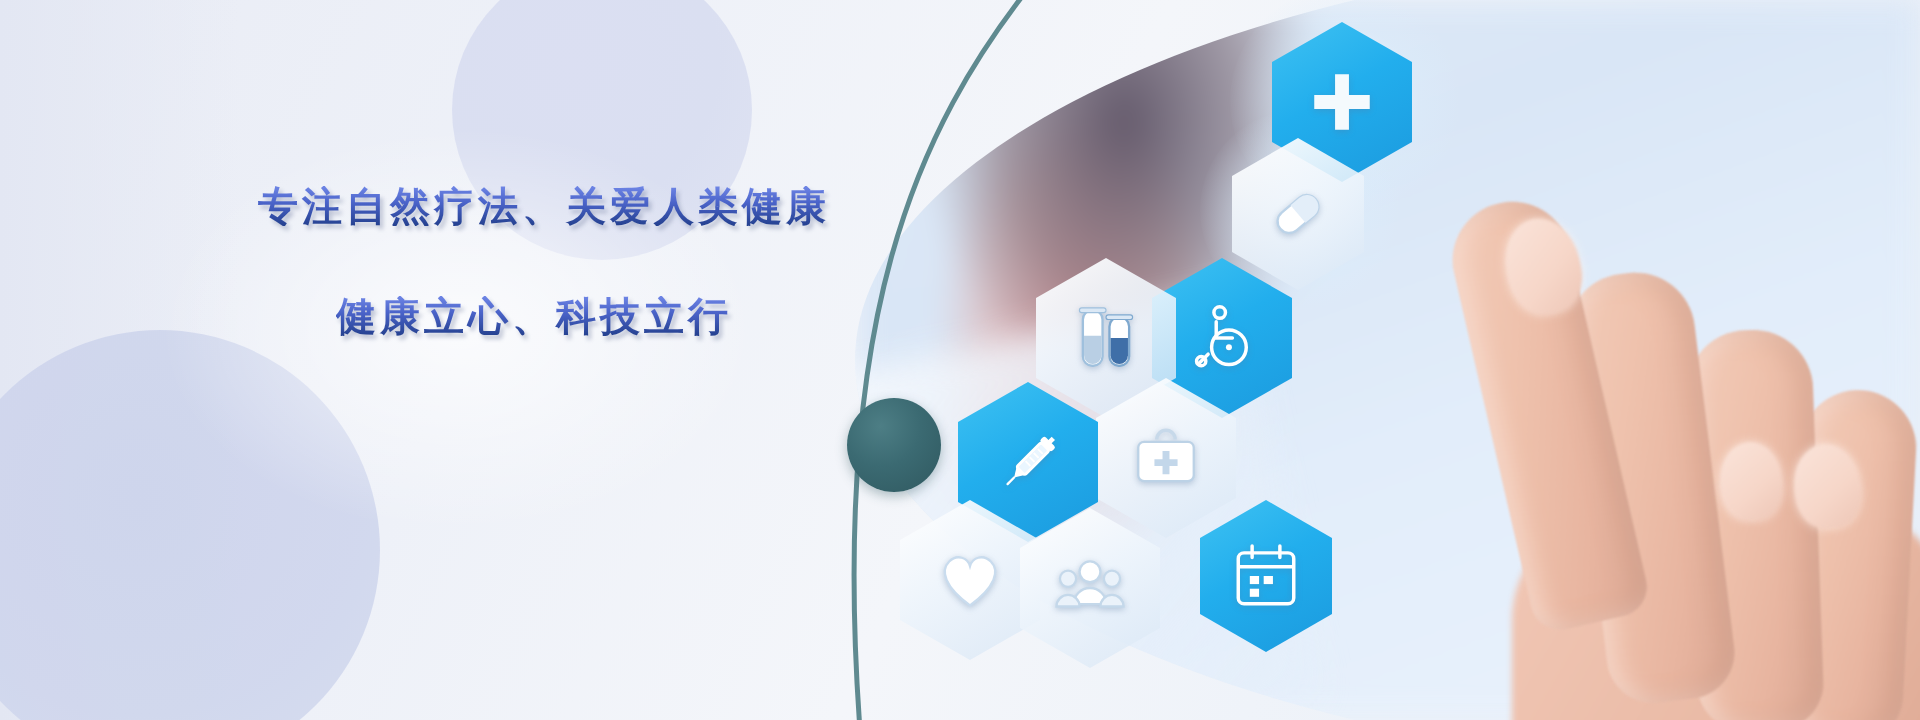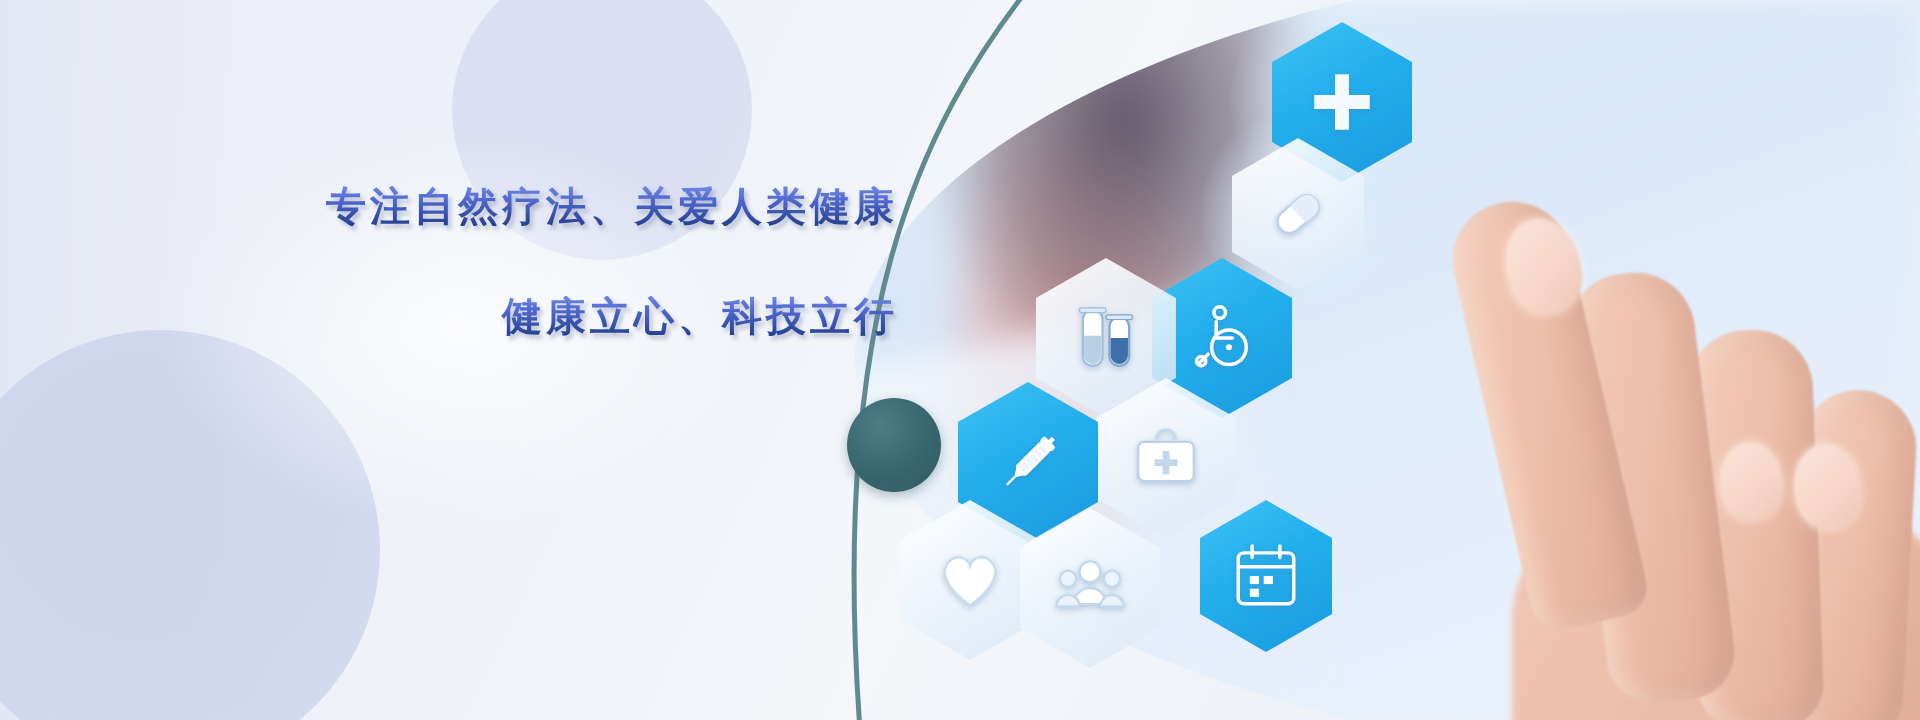--- a/index.html
+++ b/index.html
@@ -8,21 +8,20 @@
     font-family:"Liberation Sans", sans-serif;
     background:#eef1f7;
   }
 
   #banner {
     position:relative;
     width:1920px; height:720px;
     overflow:hidden;
     background:
       linear-gradient(115deg,#e9ecf5 0%, #eef1f8 28%, #f4f6fa 52%, #eff3f9 70%, #e8eef6 100%);
-    text-align: right;
   }
 
   
   .deco-circle { position:absolute; border-radius:50%; }
   #deco-top {
     left:452px; top:-40px; width:300px; height:300px;
     background:radial-gradient(circle at 40% 35%, #dadef2 0%, #d9def1 55%, #dfe3f3 100%);
     opacity:.92;
     filter:blur(.4px);
   }
@@ -56,21 +55,21 @@
     line-height:1.0;
     white-space:nowrap;
     background:linear-gradient(180deg,#6f86e6 0%, #4a63c9 42%, #24408f 100%);
     -webkit-background-clip:text;
     background-clip:text;
     color:transparent;
     -webkit-text-fill-color:transparent;
     filter:drop-shadow(3px 4px 2px rgba(120,130,165,.45));
   }
   #line-1 { }
-  #line-2 { margin-top:70px; }
+  #line-2 { margin-top:70px; margin-left:78px; }
 
   
   #photo-panel {
     position:absolute;
     left:855px; top:0;
     width:1065px; height:720px;
     overflow:hidden;
     z-index:10;
     -webkit-clip-path: ellipse(1030px 420px at 1030px 360px);
     clip-path: ellipse(1030px 420px at 1030px 360px);

